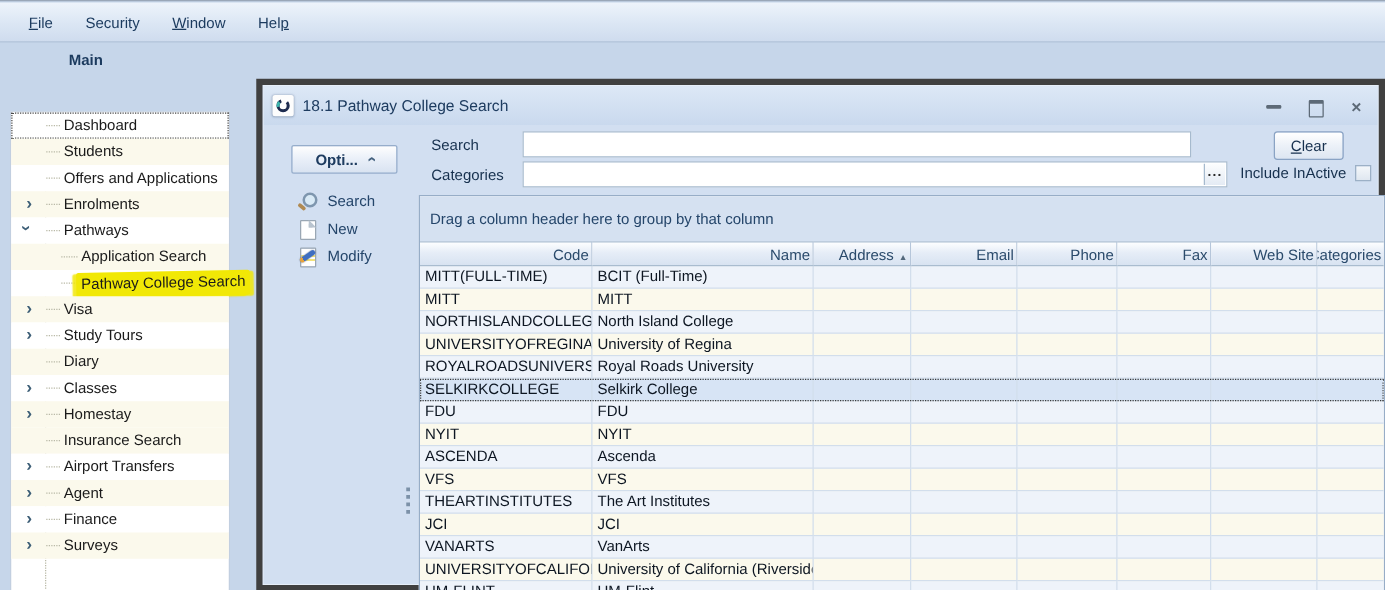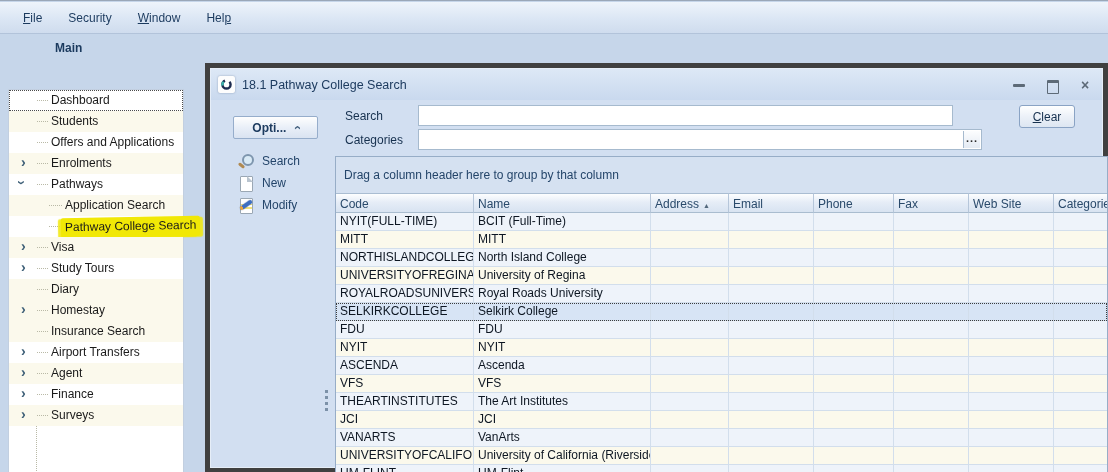--- a/index.html
+++ b/index.html
@@ -77,21 +77,21 @@
   .clear-btn .accel { text-decoration:underline; }
   .inactive-wrap { position:absolute; left:560px; top:31px; width:202px; display:flex; justify-content:flex-end; align-items:center; gap:7px; color:#16304e; }
   .checkbox { width:13px; height:13px; border:1px solid #9cb0c6; background:linear-gradient(#f4f7fa,#dfe7f0); cursor:default; }
 
   
   .grid { position:absolute; left:0; top:56px; width:773px; height:322px; border:1px solid #97adc7; background:#fff; overflow:hidden; }
   .group-panel { height:36px; background:#d5e1f1; color:#24456a; padding:11px 0 0 8px; }
   .grid-header { display:flex; height:20px; }
   .hcell { position:relative; height:20px; background:linear-gradient(#fdfeff,#e6edf7 45%,#d8e3f1);
     border-right:1px solid #b6c6da; border-top:1px solid #aabdd2; border-bottom:1px solid #a9bccf;
-    color:#2a4a6b; padding:2px 16px 0 4px; display:flex; align-items:center; justify-content:flex-start; white-space:nowrap; overflow:hidden; cursor:default; }
+    color:#2a4a6b; padding:2px 2px 0 4px; display:flex; align-items:center; justify-content:flex-end; white-space:nowrap; overflow:hidden; cursor:default; }
   .grid-header > div:nth-of-type(1) { width:138px; }
   .grid-header > div:nth-of-type(2) { width:177px; }
   .grid-header > div:nth-of-type(3) { width:78px; }
   .grid-header > div:nth-of-type(4) { width:85px; }
   .grid-header > div:nth-of-type(5) { width:80px; }
   .grid-header > div:nth-of-type(6) { width:75px; }
   .grid-header > div:nth-of-type(7) { width:85px; }
   .grid-header > div:nth-of-type(8) { flex:1; border-right:none; }
   .sort.asc::after { content:"\25B2"; font-size:7px; color:#53687c; margin-left:4px; }
   .grow { display:flex; height:18px; line-height:17px; white-space:nowrap; }
@@ -168,20 +168,24 @@
       <div class="tree-row stripe-a">
         <span class="tw collapsed"></span>
         <span class="tlbl">Study Tours</span>
       </div>
 
       <div class="tree-row stripe-b">
         <span class="tw"></span>
         <span class="tlbl">Diary</span>
       </div>
 
+      <div class="tree-row stripe-a">
+        <span class="tw collapsed"></span>
+        <span class="tlbl">Classes</span>
+      </div>
 
       <div class="tree-row stripe-b">
         <span class="tw collapsed"></span>
         <span class="tlbl">Homestay</span>
       </div>
 
 
       <div class="tree-row stripe-b">
         <span class="tw"></span>
         <span class="tlbl">Insurance Search</span>
@@ -259,20 +263,24 @@
         <div class="fld-label" style="left:10px; top:33px;">Categories</div>
         <div class="input" style="left:83px; top:29px; width:564px;">
           <input type="text" style="padding-right: 20px;" value="">
           <span class="ellipsis-btn">...</span>
         </div>
 
         <div class="clear-btn">
             <span><span></span><span class="accel">C</span><span>lear</span></span>
           </div>
 
+        <div class="inactive-wrap">
+          <span>Include InActive</span>
+          <span class="checkbox"></span>
+        </div>
 
         <div class="grid">
           <div class="group-panel">Drag a column header here to group by that column</div>
           <div class="grid-header">
 
               <div class="hcell">
                 <span>Code</span>
                 <span class="sort"></span>
               </div>
 
@@ -307,21 +315,21 @@
               </div>
 
               <div class="hcell">
                 <span>Categories</span>
                 <span class="sort"></span>
               </div>
             </div>
           <div class="grid-rows">
 
               <div class="grow stripe-a">
-                <div class="cell c1">NYIT(FULL-TIME)</div>
+                <div class="cell c1">MITT(FULL-TIME)</div>
                 <div class="cell c2">BCIT (Full-Time)</div>
                 <div class="cell c3"></div>
                 <div class="cell c4"></div>
                 <div class="cell c5"></div>
                 <div class="cell c6"></div>
                 <div class="cell c7"></div>
                 <div class="cell c8"></div>
               </div>
 
               <div class="grow stripe-b">

